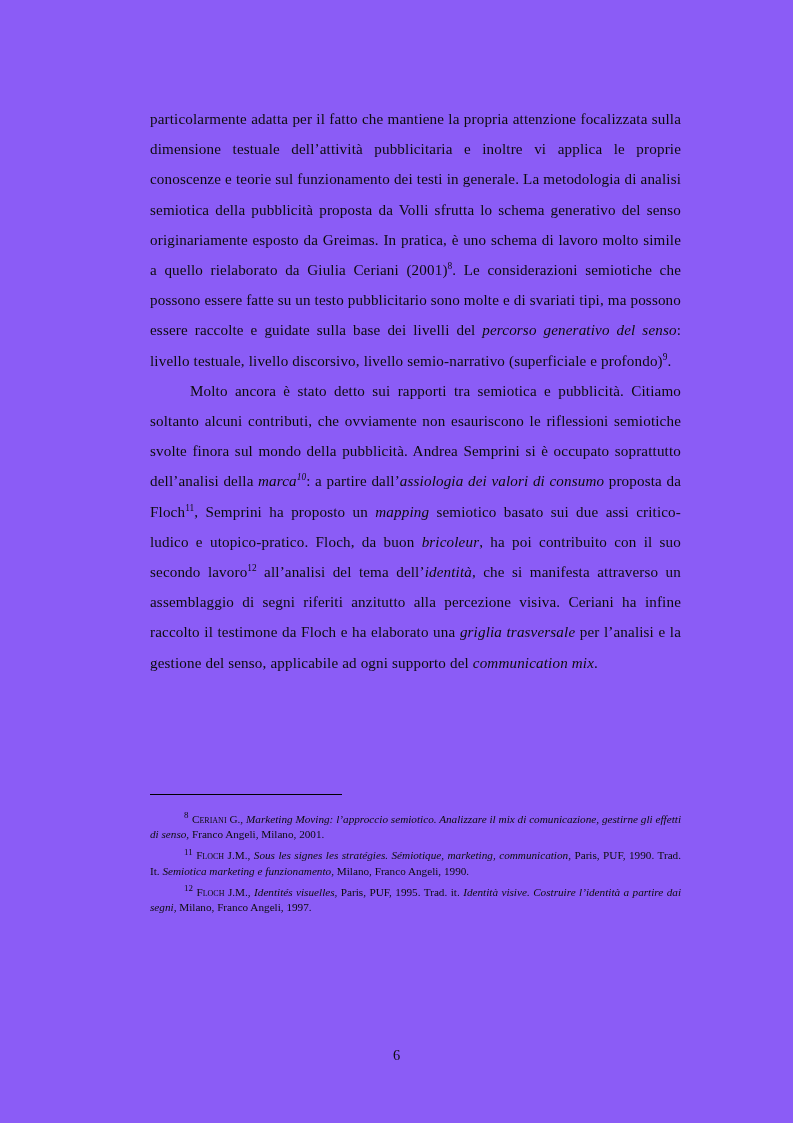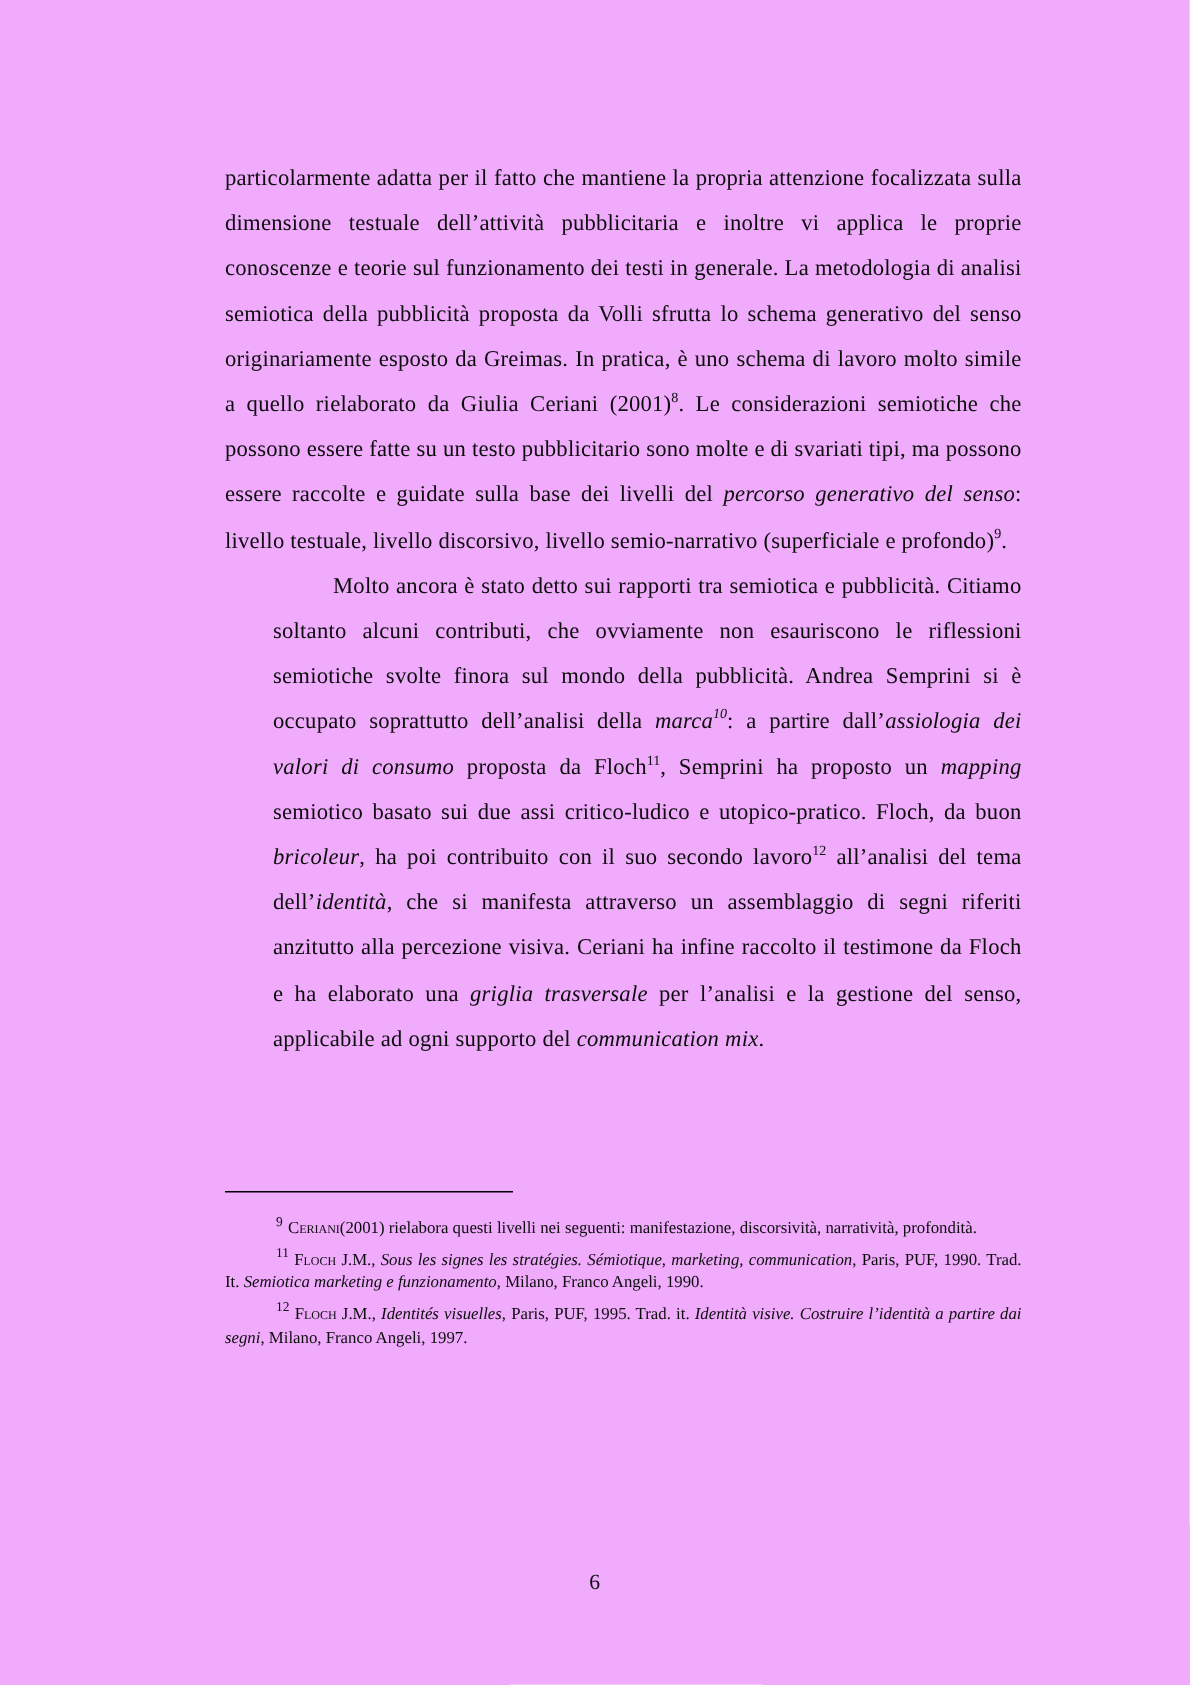--- a/index.html
+++ b/index.html
@@ -14,21 +14,21 @@
     font-family: "Liberation Serif", "DejaVu Serif", serif;
     color: #0c0c0c;
     overflow: hidden;
   }
 
   .page {
     position: absolute;
     left: 0; top: 0;
     width: 793px;
     height: 1123px;
-    background: #f0abfc;
+    background: #8b5cf6;
   }
 
   
   .body-block {
     position: absolute;
     left: 150px;
     top: 104px;
     width: 531px;
   }
 
@@ -36,21 +36,20 @@
     margin: 0;
     font-size: 15.1px;
     line-height: 30.2px;
     text-align: justify;
     text-justify: inter-word;
     hyphens: none;
     letter-spacing: 0.01em;
   }
   .para.indent {
     text-indent: 40px;
-    margin-left: 32px;
   }
 
   .it { font-style: italic; }
 
   sup.fn {
     font-size: 0.62em;
     vertical-align: super;
     line-height: 0;
     letter-spacing: 0;
   }
@@ -112,20 +111,20 @@
 <div class="page">
 
   <div class="body-block">
       <p class="para"><span>particolarmente adatta per il fatto che mantiene la propria attenzione focalizzata sulla dimensione testuale dell’attività pubblicitaria e inoltre vi applica le proprie conoscenze e teorie sul funzionamento dei testi in generale. La metodologia di analisi semiotica della pubblicità proposta da Volli sfrutta lo schema generativo del senso originariamente esposto da Greimas. In pratica, è uno schema di lavoro molto simile a quello rielaborato da Giulia Ceriani (2001)</span><sup class="fn">8</sup><span>. Le considerazioni semiotiche che possono essere fatte su un testo pubblicitario sono molte e di svariati tipi, ma possono essere raccolte e guidate sulla base dei livelli del </span><span class="it">percorso generativo del senso</span><span>: livello testuale, livello discorsivo, livello semio-narrativo (superficiale e profondo)</span><sup class="fn">9</sup><span>.</span></p>
       <p class="para indent"><span>Molto ancora è stato detto sui rapporti tra semiotica e pubblicità. Citiamo soltanto alcuni contributi, che ovviamente non esauriscono le riflessioni semiotiche svolte finora sul mondo della pubblicità. Andrea Semprini si è occupato soprattutto dell’analisi della </span><span class="it">marca</span><sup class="fn it">10</sup><span>: a partire dall’</span><span class="it">assiologia dei valori di consumo</span><span> proposta da Floch</span><sup class="fn">11</sup><span>, Semprini ha proposto un </span><span class="it">mapping</span><span> semiotico basato sui due assi critico-ludico e utopico-pratico. Floch, da buon </span><span class="it">bricoleur</span><span>, ha poi contribuito con il suo secondo lavoro</span><sup class="fn">12</sup><span> all’analisi del tema dell’</span><span class="it">identità</span><span>, che si manifesta attraverso un assemblaggio di segni riferiti anzitutto alla percezione visiva. Ceriani ha infine raccolto il testimone da Floch e ha elaborato una </span><span class="it">griglia trasversale</span><span> per l’analisi e la gestione del senso, applicabile ad ogni supporto del </span><span class="it">communication mix</span><span>.</span></p>
     </div>
 
   <div class="fn-rule"></div>
 
   <div class="footnotes">
-      <p class="fn-item"><sup class="fn-num">9</sup><span class="sc">Ceriani</span><span>(2001) rielabora questi livelli nei seguenti: manifestazione, discorsività, narratività, profondità.</span></p>
+      <p class="fn-item"><sup class="fn-num">8</sup><span class="sc">Ceriani</span><span> G., </span><span class="it">Marketing Moving: l’approccio semiotico. Analizzare il mix di comunicazione, gestirne gli effetti di senso,</span><span> Franco Angeli, Milano, 2001.</span></p>
       <p class="fn-item"><sup class="fn-num">11</sup><span class="sc">Floch</span><span> J.M., </span><span class="it">Sous les signes les stratégies. Sémiotique, marketing, communication</span><span>, Paris, PUF, 1990. Trad. It. </span><span class="it">Semiotica marketing e funzionamento</span><span>, Milano, Franco Angeli, 1990.</span></p>
       <p class="fn-item"><sup class="fn-num">12</sup><span class="sc">Floch</span><span> J.M., </span><span class="it">Identités visuelles</span><span>, Paris, PUF, 1995. Trad. it. </span><span class="it">Identità visive. Costruire l’identità a partire dai segni</span><span>, Milano, Franco Angeli, 1997.</span></p>
     </div>
 
   <div class="page-number">6</div>
 
 </div>
 
 </body></html>

